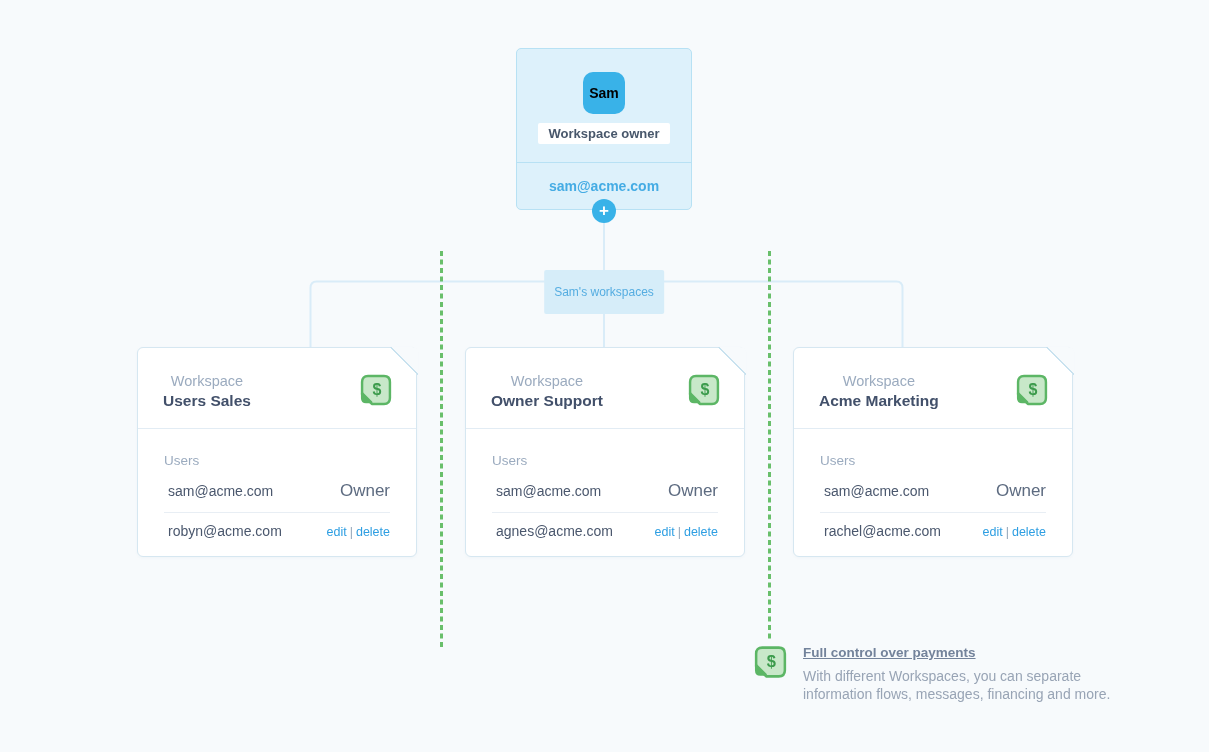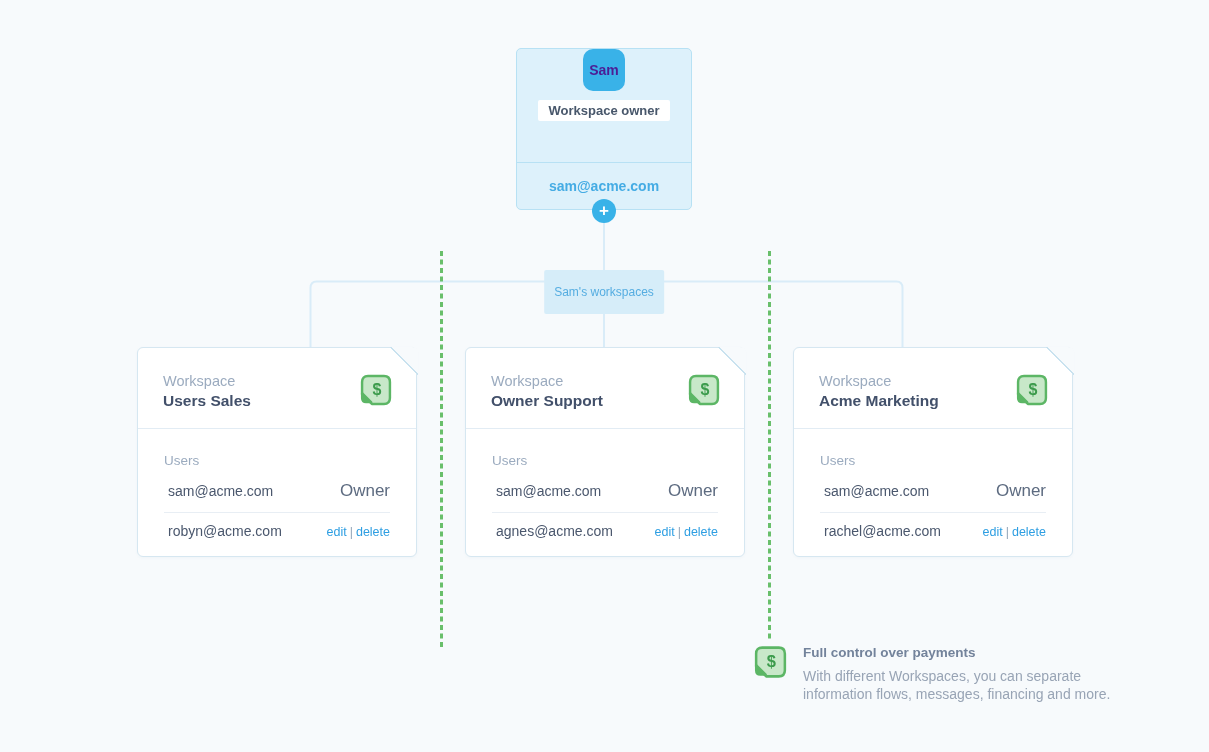--- a/index.html
+++ b/index.html
@@ -15,22 +15,22 @@
   
   .owner-card {
     position:absolute; left:516px; top:48px; width:176px; height:162px;
     background:#ddf1fb; border:1.5px solid #b7e1f4; border-radius:5px;
   }
   .owner-top {
     height:114px; border-bottom:1.5px solid #b7e1f4;
     display:flex; flex-direction:column; align-items:center;
   }
   .avatar {
-    width:42px; height:42px; border-radius:10px;
-    background:#39b2e8; color:#4c1d95; font-size:14px; font-weight:bold;
+    margin-top:23px; width:42px; height:42px; border-radius:10px;
+    background:#39b2e8; color:#000000; font-size:14px; font-weight:bold;
     display:flex; align-items:center; justify-content:center;
   }
   .role-label {
     margin-top:9px; background:#ffffff; border-radius:2px;
     padding:3px 10px; font-size:13px; font-weight:bold; color:#48576b;
   }
   .owner-email {
     height:45px; display:flex; align-items:center; justify-content:center;
     color:#45ace4; font-size:14px; font-weight:bold;
   }
@@ -57,42 +57,42 @@
     position:absolute; top:-1.5px; right:-1.5px; width:28px; height:28px;
     border-top-right-radius:6px;
     background:linear-gradient(to bottom left,
       #f7fafc 0, #f7fafc calc(50% - 1px),
       #c9e2ef calc(50% - 1px), #c9e2ef calc(50% + 0.6px),
       rgba(0,0,0,0) calc(50% + 0.6px));
   }
   .ws-header {
     height:81px; border-bottom:1.5px solid #e2ecf4;
     padding:25px 24px 0 25px;
-    display:flex; justify-content:space-between; align-items:flex-start;
+    display:flex; justify-content:space-between; align-items:flex-start;text-align:center;
   }
   .ws-type { font-size:14.5px; color:#9babbf; margin-bottom:3px; }
   .ws-name { font-size:15.5px; font-weight:bold; color:#42506a; }
   .dollar-icon { display:block; margin-top:1px; }
   .ws-body { padding:0 26px; }
   .users-label { padding-top:24px; font-size:13.5px; color:#9babbf; }
   .user-row {
     margin-top:13px; padding-left:4px;
     display:flex; justify-content:space-between; align-items:baseline;
   }
   .user-email { font-size:14px; color:#4a576d; }
   .user-role { font-size:17px; color:#5d6b80; }
   .row-divider { margin-top:11px; border-top:1.5px solid #e8eef4; }
   .user-row.second { margin-top:10px; }
   .actions { font-size:12.5px; }
   .actions a { color:#2d9ee2; text-decoration:none; cursor:pointer; }
   .actions .sep { color:#94a6b9; margin:0 3px; }
   
   .note { position:absolute; left:754px; top:645px; display:flex; gap:16px; }
   .note-text { width:320px; }
-  .note-title { font-size:13.5px; font-weight:bold; color:#73839b; margin-bottom:7px; }
+  .note-title { font-size:13.5px; font-weight:bold; color:#73839b; margin-bottom:7px;text-decoration:underline; }
   .note-desc { font-size:14px; color:#98a4b5; line-height:18px; }
 </style>
 </head>
 <body>
 
 <div id="stage">
 
   <svg id="connectors">
     <path d="M604 223 V270 M604 288 V347" stroke="#d9ecf8" stroke-width="2" fill="none"></path>
     <path d="M310.5 347 V288 Q310.5 281.5 316.5 281.5 H896.5 Q902.5 281.5 902.5 288 V347" stroke="#d9ecf8" stroke-width="2" fill="none"></path>

